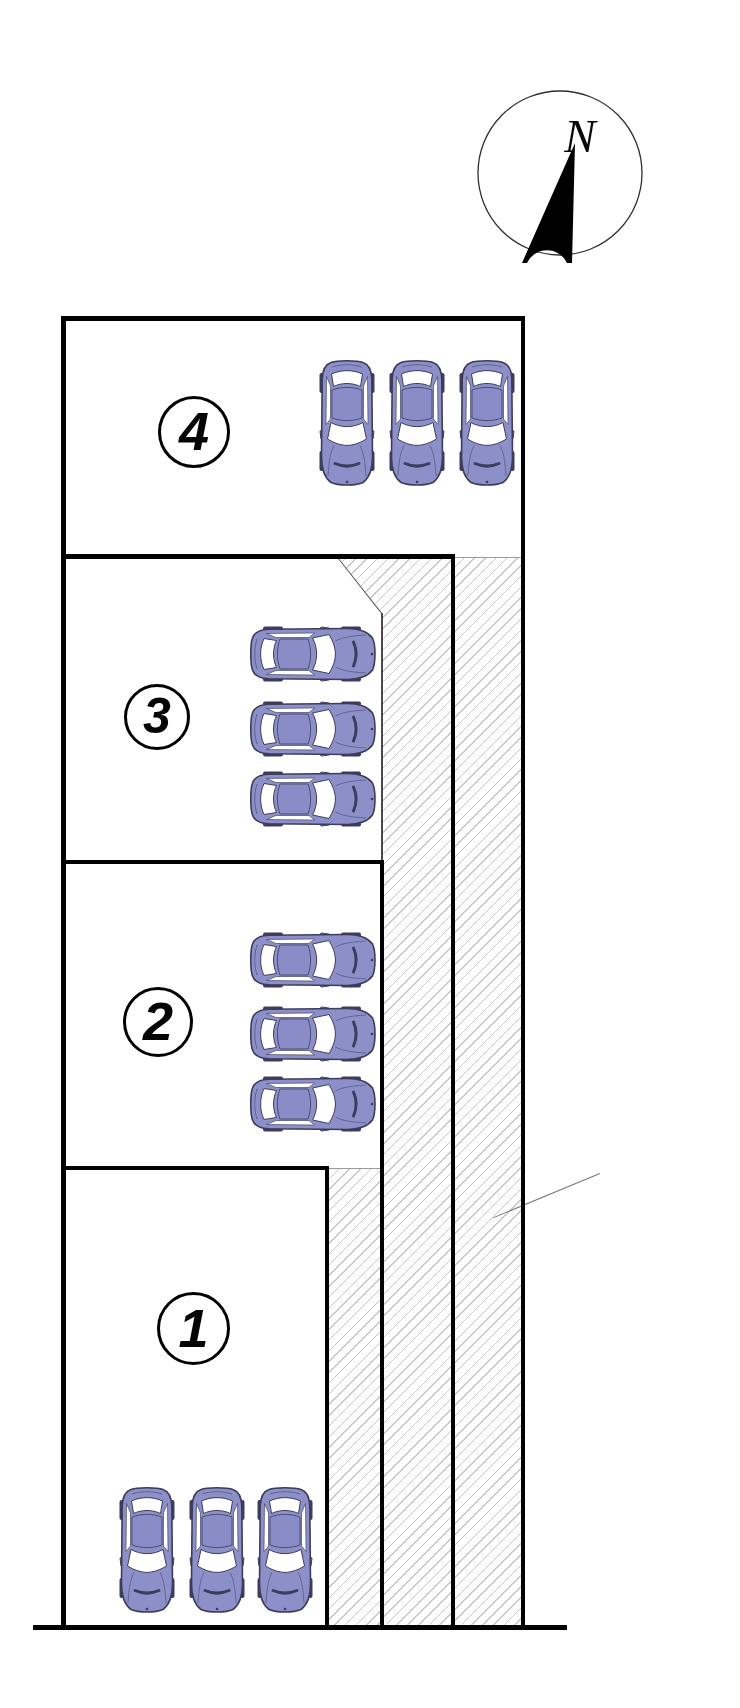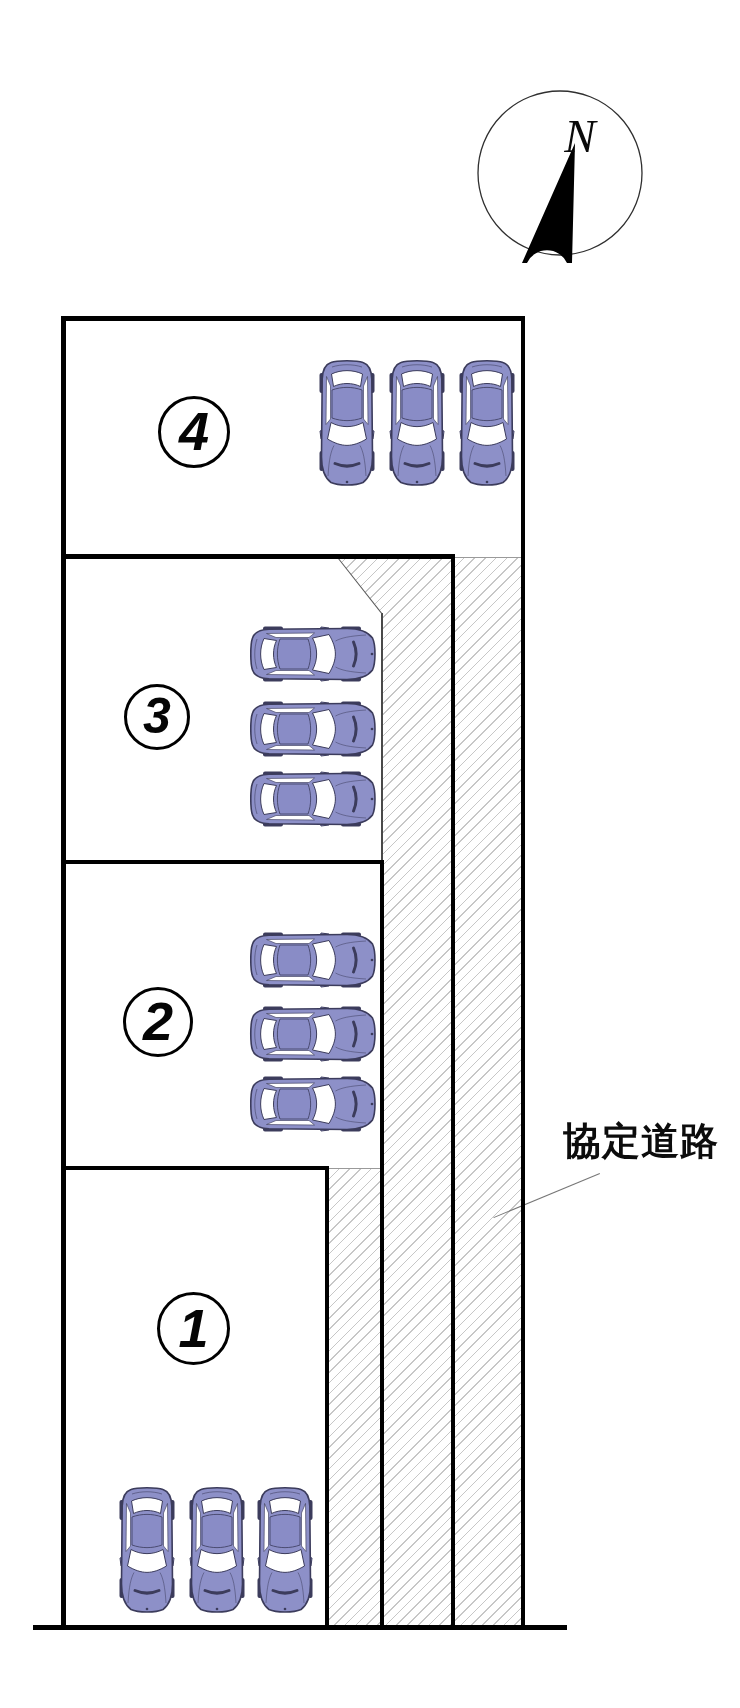--- a/index.html
+++ b/index.html
@@ -112,21 +112,20 @@
   <div class="lot-badge badge-66" style="left:124px;top:684px;width:66px;height:66px;">
     <span>3</span>
   </div>
   <div class="lot-badge badge-72" style="left:123px;top:987px;width:70px;height:70px;">
     <span>2</span>
   </div>
   <div class="lot-badge badge-72" style="left:157px;top:1292px;width:73px;height:73px;">
     <span>1</span>
   </div>
 
-  <div class="road-label" style="left:563px;top:1116px;">協定道路</div>
 
   <div id="car-layer" class="abs" style="left:0;top:0;width:740px;height:1708px;">
       <svg class="car" width="56" height="128" viewBox="0 0 56 128" style="left: 319px; top: 359px;">
         <use href="#car-shape" width="56" height="128"></use>
       </svg>
       <svg class="car" width="56" height="128" viewBox="0 0 56 128" style="left: 389px; top: 359px;">
         <use href="#car-shape" width="56" height="128"></use>
       </svg>
       <svg class="car" width="56" height="128" viewBox="0 0 56 128" style="left: 459px; top: 359px;">
         <use href="#car-shape" width="56" height="128"></use>

